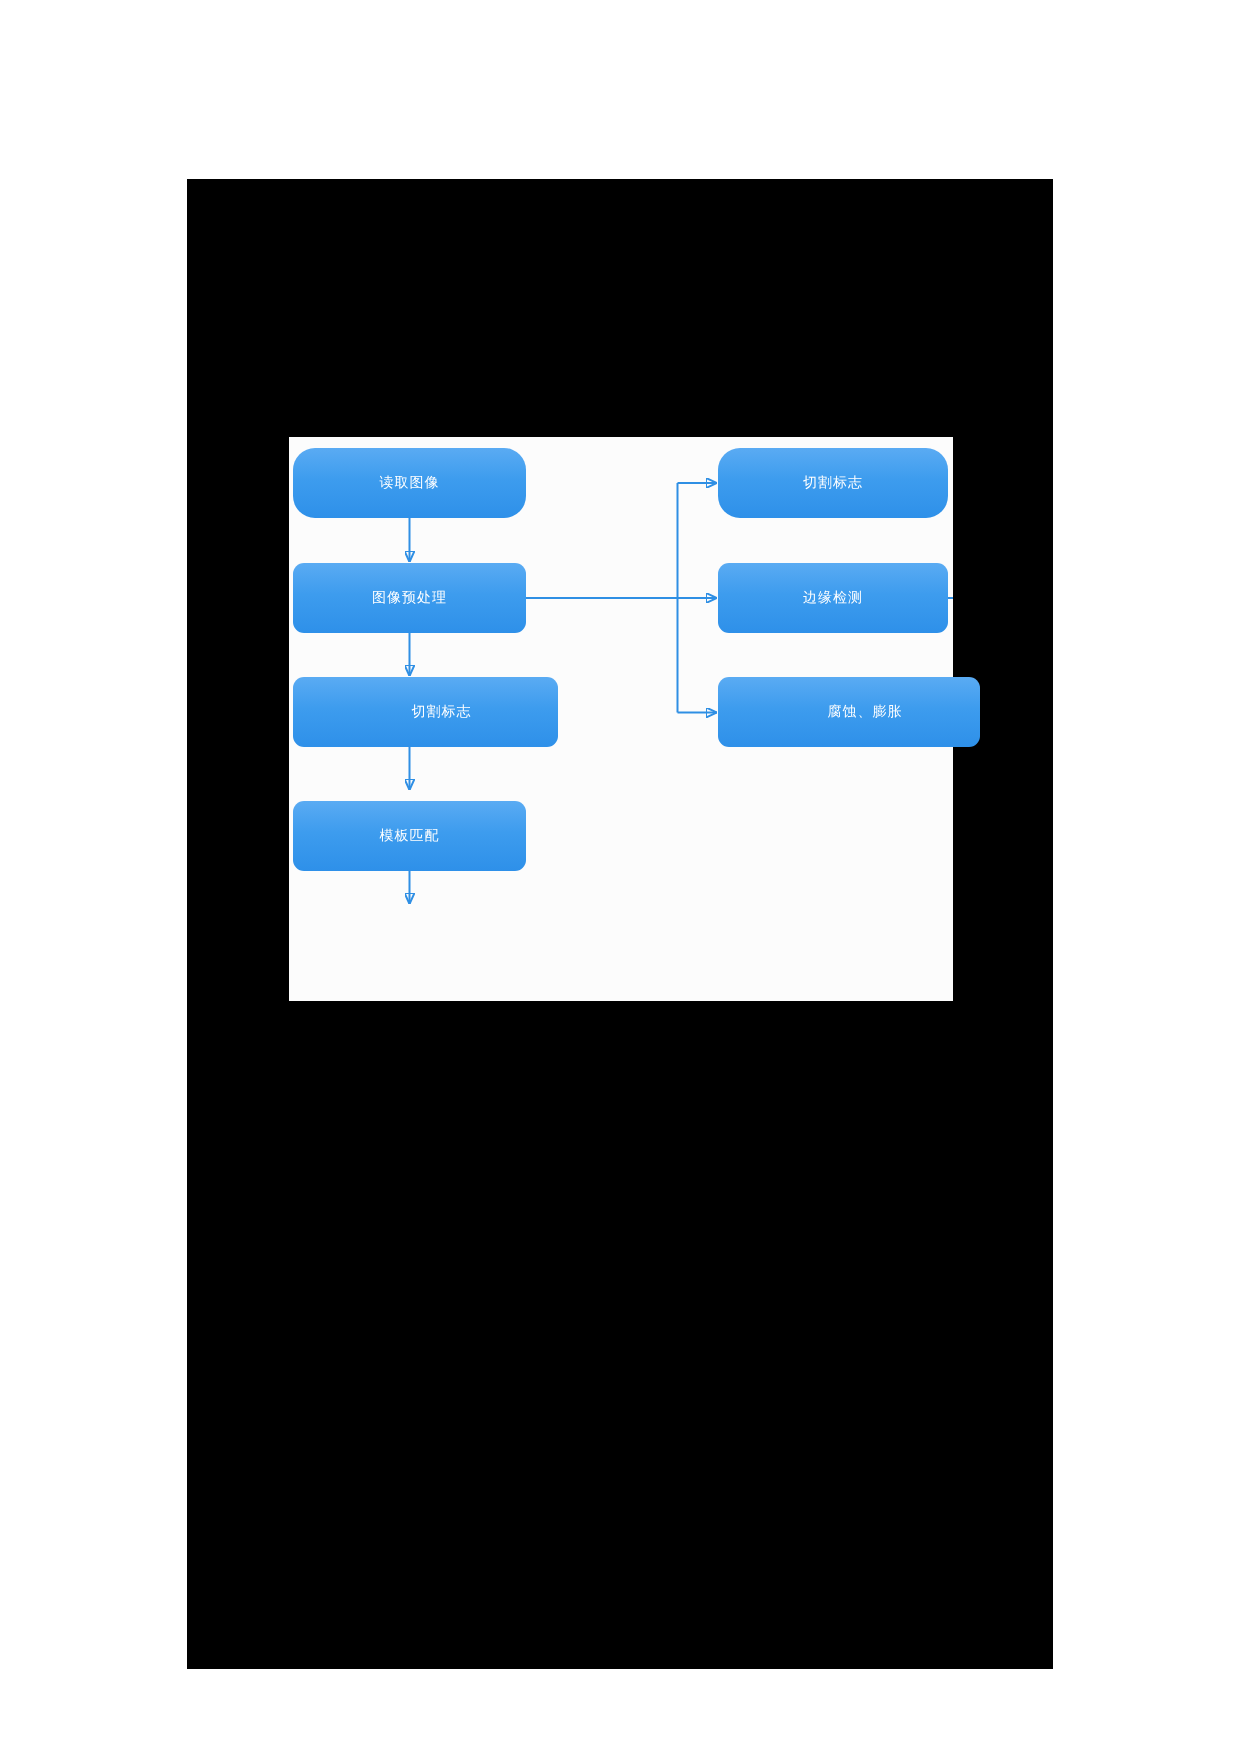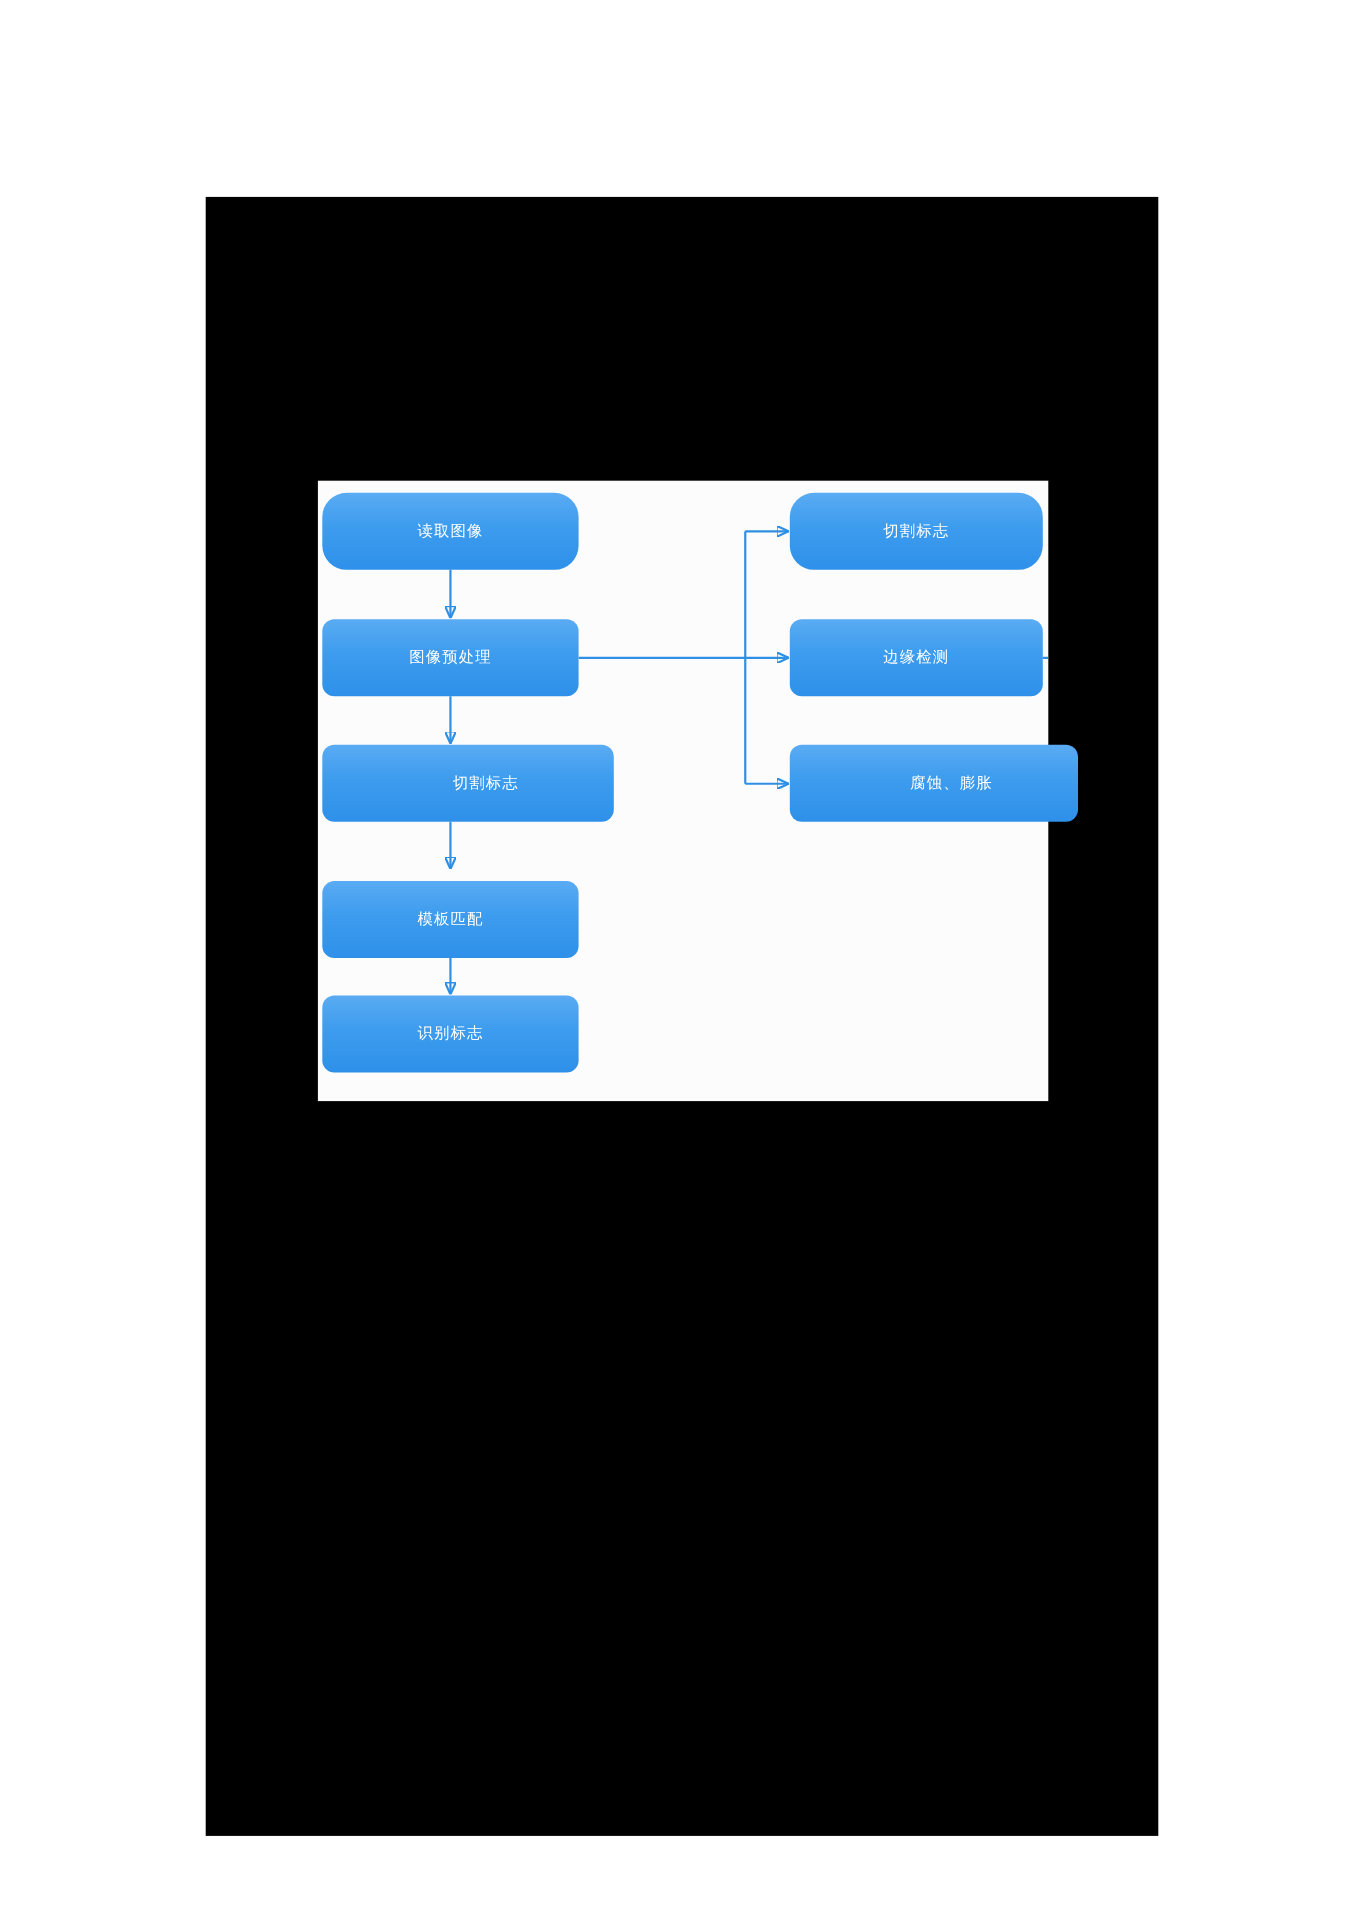--- a/index.html
+++ b/index.html
@@ -89,23 +89,20 @@
     </div>
     <div class="flow-node col-left row-1">
       <span class="node-label">图像预处理</span>
     </div>
     <div class="flow-node col-left row-2">
       <span class="node-label">切割标志</span>
     </div>
     <div class="flow-node col-left row-3">
       <span class="node-label">模板匹配</span>
     </div>
-    <div class="flow-node col-left row-4">
-      <span class="node-label">识别标志</span>
-    </div>
 
     <div class="flow-node col-right row-0">
       <span class="node-label">切割标志</span>
     </div>
     <div class="flow-node col-right row-2">
       <span class="node-label">腐蚀、膨胀</span>
     </div>
     <div class="flow-node col-right row-1">
       <span class="node-label">边缘检测</span>
     </div>

